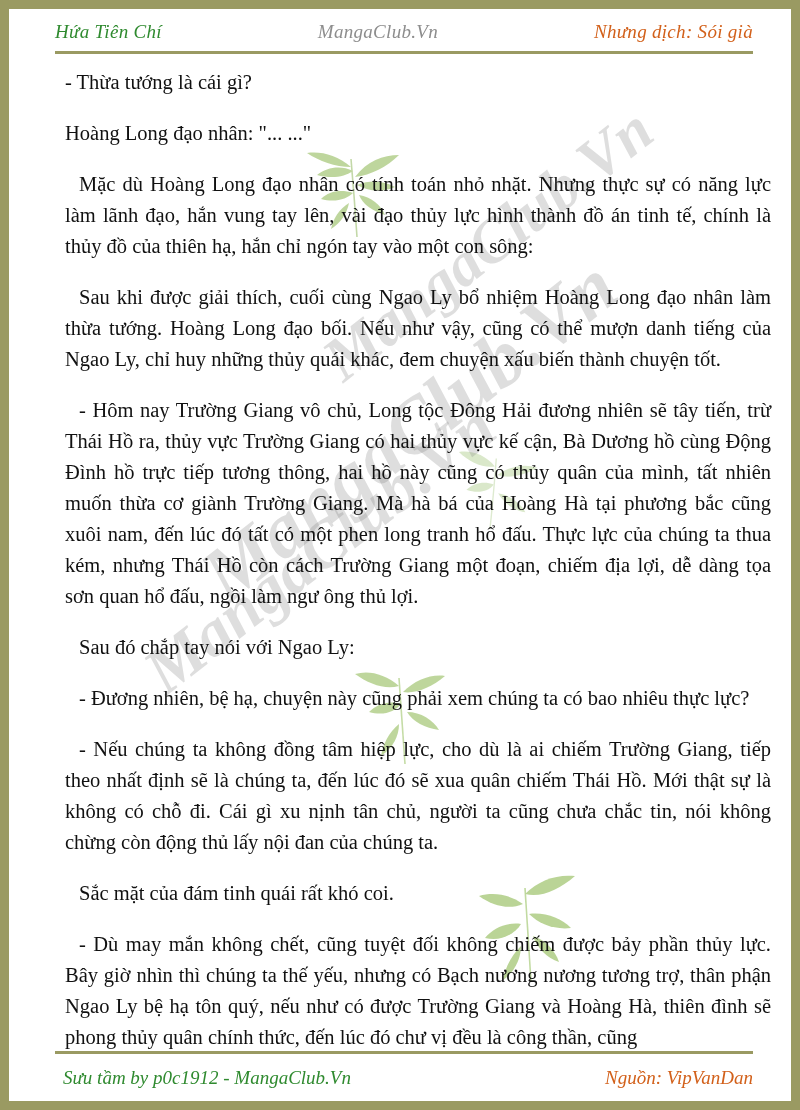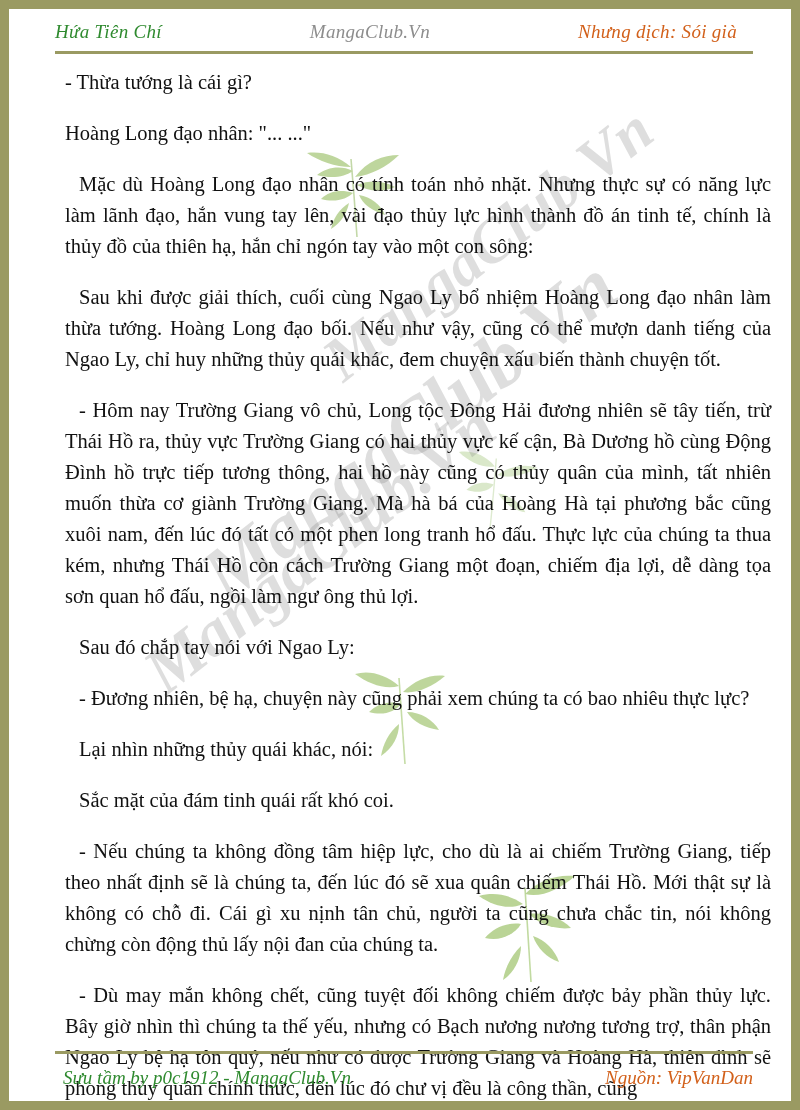--- a/index.html
+++ b/index.html
@@ -70,21 +70,21 @@
   .bamboo-1 { left: 278px; top: 128px; width: 140px; height: 115px; }
   .bamboo-2 { left: 430px; top: 430px; width: 115px; height: 100px; transform: rotate(10deg); opacity:.55; }
   .bamboo-3 { left: 330px; top: 645px; width: 130px; height: 120px; opacity:.8;}
   .bamboo-4 { left: 450px; top: 855px; width: 145px; height: 125px; }
 
   
   .header {
     position: absolute;
     left: 0; right: 0; top: 0;
     height: 46px;
-    padding: 0 54px 0 46px;
+    padding: 0 38px 0 46px;
     box-sizing: border-box;
     display: flex;
     align-items: center;
     justify-content: space-between;
     font-style: italic;
     font-size: 19px;
     z-index: 5;
   }
   .header-left   { color: #2f8a2f; font-weight: 400; letter-spacing: .3px; }
   .header-center { color: #8d8d8d; letter-spacing: .3px; }
@@ -204,23 +204,22 @@
   <div class="rule rule-top"></div>
 
   <div class="content">
     <p class="para noindent">- Thừa tướng là cái gì?</p>
     <p class="para noindent">Hoàng Long đạo nhân: "... ..."</p>
     <p class="para">Mặc dù Hoàng Long đạo nhân có tính toán nhỏ nhặt. Nhưng thực sự có năng lực làm lãnh đạo, hắn vung tay lên, vài đạo thủy lực hình thành đồ án tinh tế, chính là thủy đồ của thiên hạ, hắn chỉ ngón tay vào một con sông:</p>
     <p class="para">Sau khi được giải thích, cuối cùng Ngao Ly bổ nhiệm Hoàng Long đạo nhân làm thừa tướng. Hoàng Long đạo bối. Nếu như vậy, cũng có thể mượn danh tiếng của Ngao Ly, chỉ huy những thủy quái khác, đem chuyện xấu biến thành chuyện tốt.</p>
     <p class="para">- Hôm nay Trường Giang vô chủ, Long tộc Đông Hải đương nhiên sẽ tây tiến, trừ Thái Hồ ra, thủy vực Trường Giang có hai thủy vực kế cận, Bà Dương hồ cùng Động Đình hồ trực tiếp tương thông, hai hồ này cũng có thủy quân của mình, tất nhiên muốn thừa cơ giành Trường Giang. Mà hà bá của Hoàng Hà tại phương bắc cũng xuôi nam, đến lúc đó tất có một phen long tranh hổ đấu. Thực lực của chúng ta thua kém, nhưng Thái Hồ còn cách Trường Giang một đoạn, chiếm địa lợi, dễ dàng tọa sơn quan hổ đấu, ngồi làm ngư ông thủ lợi.</p>
     <p class="para">Sau đó chắp tay nói với Ngao Ly:</p>
     <p class="para">- Đương nhiên, bệ hạ, chuyện này cũng phải xem chúng ta có bao nhiêu thực lực?</p>
-    <p class="para">Lại nhìn những thủy quái khác, nói:</p>
+    <p class="para">- Nếu chúng ta không đồng tâm hiệp lực, cho dù là ai chiếm Trường Giang, tiếp theo nhất định sẽ là chúng ta, đến lúc đó sẽ xua quân chiếm Thái Hồ. Mới thật sự là không có chỗ đi. Cái gì xu nịnh tân chủ, người ta cũng chưa chắc tin, nói không chừng còn động thủ lấy nội đan của chúng ta.</p>
     <p class="para">Sắc mặt của đám tinh quái rất khó coi.</p>
-    <p class="para">- Nếu chúng ta không đồng tâm hiệp lực, cho dù là ai chiếm Trường Giang, tiếp theo nhất định sẽ là chúng ta, đến lúc đó sẽ xua quân chiếm Thái Hồ. Mới thật sự là không có chỗ đi. Cái gì xu nịnh tân chủ, người ta cũng chưa chắc tin, nói không chừng còn động thủ lấy nội đan của chúng ta.</p>
     <p class="para">- Dù may mắn không chết, cũng tuyệt đối không chiếm được bảy phần thủy lực. Bây giờ nhìn thì chúng ta thế yếu, nhưng có Bạch nương nương tương trợ, thân phận Ngao Ly bệ hạ tôn quý, nếu như có được Trường Giang và Hoàng Hà, thiên đình sẽ phong thủy quân chính thức, đến lúc đó chư vị đều là công thần, cũng</p>
   </div>
 
   <div class="rule rule-bottom"></div>
   <div class="footer">
     <div class="footer-left">Sưu tầm by p0c1912 - MangaClub.Vn</div>
     <div class="footer-right">Nguồn: VipVanDan</div>
   </div>
 
 </div>

